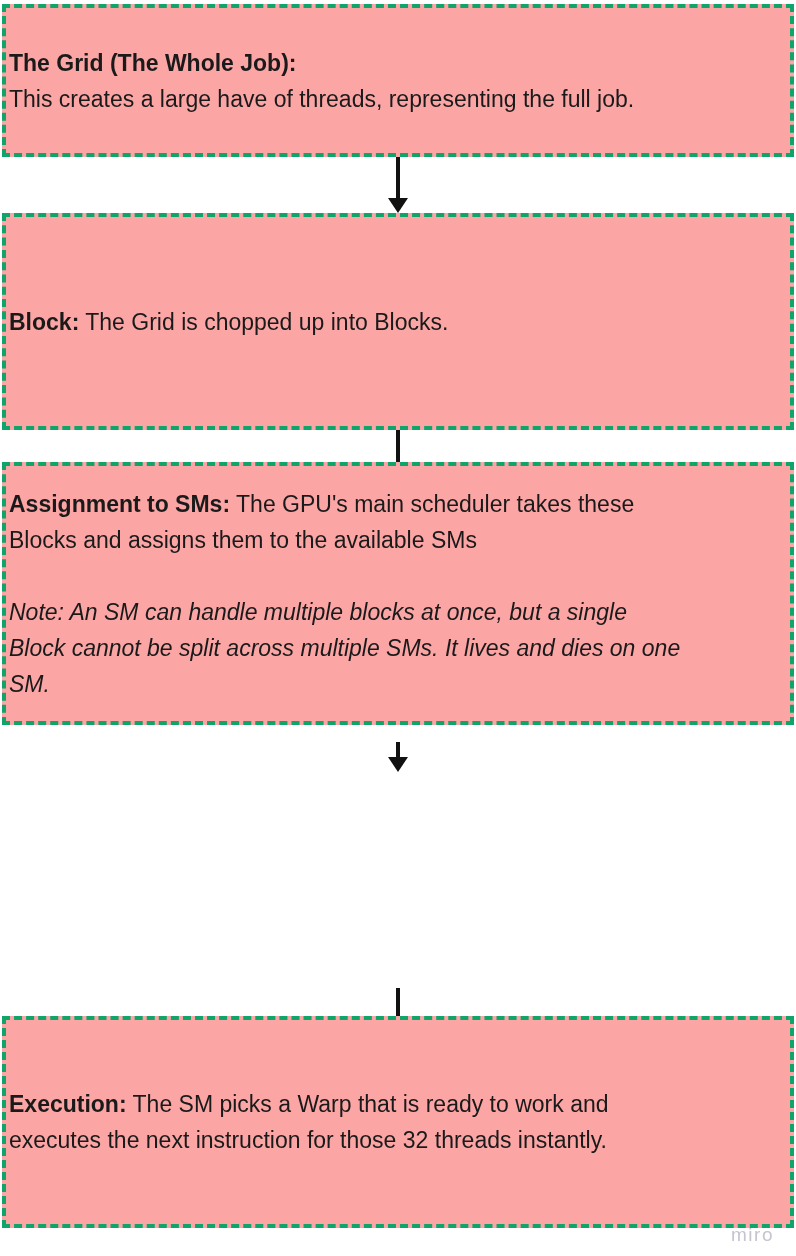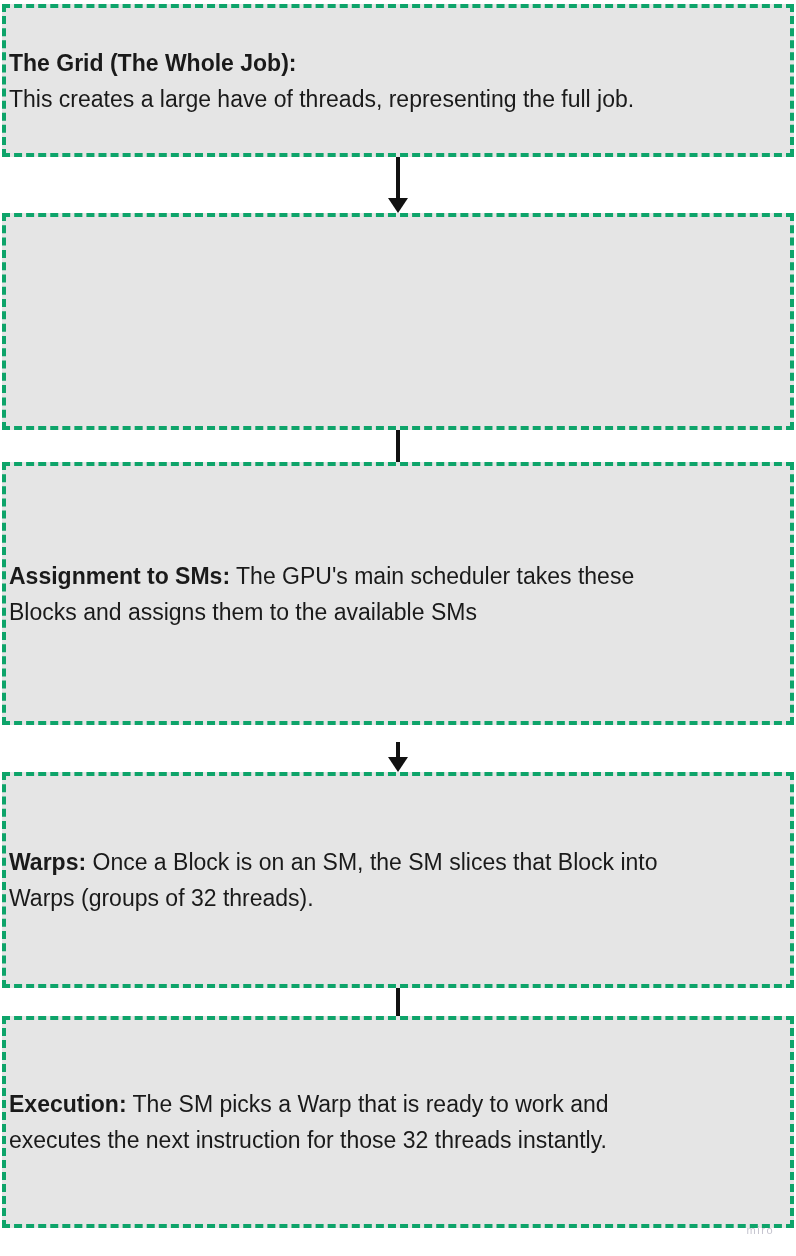--- a/index.html
+++ b/index.html
@@ -17,21 +17,21 @@
     height: 1256px;
     background: #ffffff;
     color: var(--text-color, #1a1a1a);
   }
   .box {
     position: absolute;
     left: 2px;
     right: 2px;
     box-sizing: border-box;
     border: 4px dashed var(--border-color, #0ea46a);
-    background: #e5e5e5;
+    background: #fca5a5;
     display: flex;
     flex-direction: column;
     justify-content: center;
     padding: 0 6px 0 3px;
   }
   .box p {
     margin: 0;
     font-size: 23px;
     line-height: 36px;
     white-space: pre-wrap;
@@ -71,21 +71,21 @@
   }
   .arrow-1 { top: 157px; height: 56px; }
   .arrow-2 { top: 430px; height: 49px; }
   .arrow-3 { top: 742px; height: 30px; }
   .arrow-4 { top: 988px; height: 52px; }
 
   .watermark {
     position: absolute;
     top: 1224px;
     right: 22px;
-    font-size: 11px;
+    font-size: 19px;
     font-weight: 500;
     letter-spacing: 1.5px;
     color: var(--watermark-color, #c5c4cf);
     user-select: none;
   }
 </style>
 </head>
 <body>
 
 <div class="canvas">
@@ -93,41 +93,41 @@
   <div class="box box-grid">
     <p><strong class="block-lead">The Grid (The Whole Job):</strong><span>This creates a large have of threads, representing the full job.</span></p>
   </div>
 
   <div class="arrow arrow-1">
     <div class="stem"></div>
     <div class="head"></div>
   </div>
 
   <div class="box box-block">
+    <p><strong>Block:</strong><span> The Grid is chopped up into Blocks.</span></p>
   </div>
 
   <div class="arrow arrow-2">
     <div class="stem"></div>
     <div class="head"></div>
   </div>
 
   <div class="box box-assign">
     <p><strong>Assignment to SMs:</strong><span> The GPU's main scheduler takes these
 Blocks and assigns them to the available SMs</span></p>
+    <p class="note">Note: An SM can handle multiple blocks at once, but a single
+Block cannot be split across multiple SMs. It lives and dies on one
+SM.</p>
   </div>
 
   <div class="arrow arrow-3">
     <div class="stem"></div>
     <div class="head"></div>
   </div>
 
-  <div class="box box-warps">
-    <p><strong>Warps:</strong><span> Once a Block is on an SM, the SM slices that Block into
-Warps (groups of 32 threads).</span></p>
-  </div>
 
   <div class="arrow arrow-4">
     <div class="stem"></div>
     <div class="head"></div>
   </div>
 
   <div class="box box-exec">
     <p><strong>Execution:</strong><span> The SM picks a Warp that is ready to work and
 executes the next instruction for those 32 threads instantly.</span></p>
   </div>

